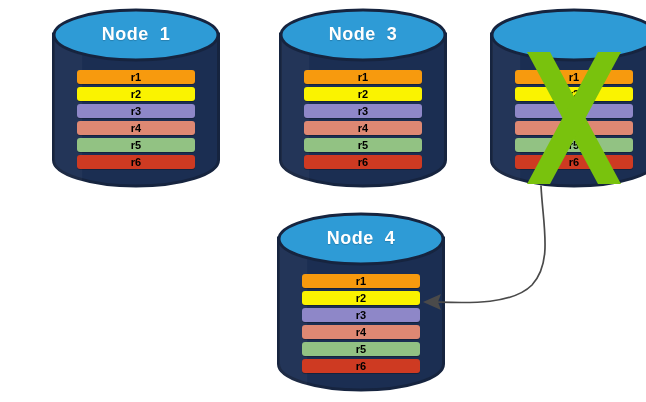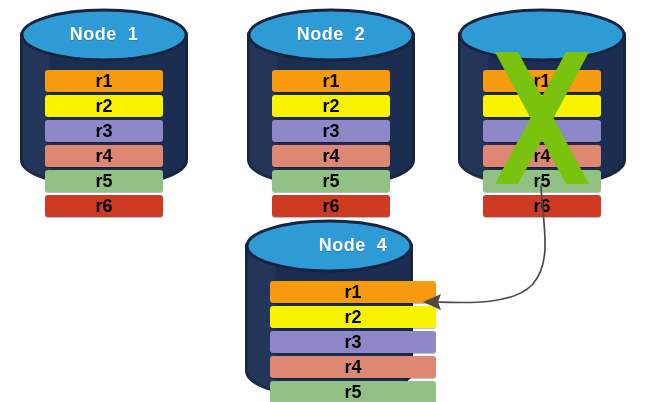--- a/index.html
+++ b/index.html
@@ -15,20 +15,21 @@
     font-family: "Liberation Sans", sans-serif;
   }
   #stage {
     position: absolute;
     left: 0; top: 0;
     width: 646px;
     height: 402px;
   }
   .node {
     position: absolute;
+    margin-left: 32px;
   }
   .node-svg {
     position: absolute;
     left: 0; top: 0;
     overflow: visible;
   }
   .node-title {
     position: absolute;
     left: 0;
     width: 100%;
@@ -42,29 +43,29 @@
     pointer-events: none;
   }
   .rows {
     position: absolute;
     left: 0;
     width: 100%;
     display: flex;
     flex-direction: column;
   }
   .row-bar {
-    height: 22px;
+    height: 14px;
     border-radius: 3px;
     margin-bottom: 3px;
     display: flex;
     align-items: center;
     justify-content: center;
     color: #000000;
     font-weight: bold;
-    font-size: 18px;
+    font-size: 11px;
     line-height: 1;
     box-shadow: 0 1px 0 rgba(0,0,0,0.25);
   }
   .row-bar:last-child { margin-bottom: 0; }
   .xmark {
     position: absolute;
     overflow: visible;
     pointer-events: none;
   }
   .arrow-layer {
@@ -97,21 +98,21 @@
           <div class="row-bar" style="background: rgb(146, 194, 131);">r5</div>
           <div class="row-bar" style="background: rgb(206, 58, 34);">r6</div>
         </div>
       </div>
       <div class="node" style="left: 247px; top: 8px; width: 168px; height: 178px;">
         <svg class="node-svg" width="168" height="178" viewBox="0 0 168 178">
           <path d="M 1.5 26 L 1.5 152 A 82.5 26 0 0 0 166.5 152 L 166.5 26 Z" fill="#1B2E52" stroke="#16243F" stroke-width="3"></path>
           <path d="M 2 26 L 2 152 A 84 26 0 0 0 30.24 173.32 L 30.24 26 Z" fill="rgba(255,255,255,0.035)"></path>
           <ellipse cx="84" cy="27" rx="82" ry="25" fill="#2E9BD6" stroke="#16243F" stroke-width="3"></ellipse>
         </svg>
-        <div class="node-title" style="top: 16px;">Node  2</div>
+        <div class="node-title" style="top: 16px;">Node  3</div>
         <div class="rows" style="top: 62px; padding-left: 25.2px; padding-right: 25.2px; box-sizing: border-box;">
           <div class="row-bar" style="background: rgb(247, 154, 14);">r1</div>
           <div class="row-bar" style="background: rgb(250, 243, 0);">r2</div>
           <div class="row-bar" style="background: rgb(142, 135, 200);">r3</div>
           <div class="row-bar" style="background: rgb(222, 136, 115);">r4</div>
           <div class="row-bar" style="background: rgb(146, 194, 131);">r5</div>
           <div class="row-bar" style="background: rgb(206, 58, 34);">r6</div>
         </div>
       </div>
       <div class="node" style="left: 458px; top: 8px; width: 168px; height: 178px;">
@@ -128,21 +129,21 @@
           <div class="row-bar" style="background: rgb(146, 194, 131);">r5</div>
           <div class="row-bar" style="background: rgb(206, 58, 34);">r6</div>
         </div>
         <svg class="xmark" width="168" height="178" viewBox="0 0 168 178" style="left: 0px; top: 0px;">
           <g fill="#79C20D">
             <polygon points="37,44 60,44 131,176 108,176"></polygon>
             <polygon points="131,44 108,44 37,176 60,176"></polygon>
           </g>
         </svg>
       </div>
-      <div class="node" style="left: 245px; top: 219px; width: 168px; height: 178px; padding-left: 48px;">
+      <div class="node" style="left: 245px; top: 212px; width: 168px; height: 178px;">
         <svg class="node-svg" width="168" height="178" viewBox="0 0 168 178">
           <path d="M 1.5 26 L 1.5 152 A 82.5 26 0 0 0 166.5 152 L 166.5 26 Z" fill="#1B2E52" stroke="#16243F" stroke-width="3"></path>
           <path d="M 2 26 L 2 152 A 84 26 0 0 0 30.24 173.32 L 30.24 26 Z" fill="rgba(255,255,255,0.035)"></path>
           <ellipse cx="84" cy="27" rx="82" ry="25" fill="#2E9BD6" stroke="#16243F" stroke-width="3"></ellipse>
         </svg>
         <div class="node-title" style="top: 16px;">Node  4</div>
         <div class="rows" style="top: 62px; padding-left: 25.2px; padding-right: 25.2px; box-sizing: border-box;">
           <div class="row-bar" style="background: rgb(247, 154, 14);">r1</div>
           <div class="row-bar" style="background: rgb(250, 243, 0);">r2</div>
           <div class="row-bar" style="background: rgb(142, 135, 200);">r3</div>

